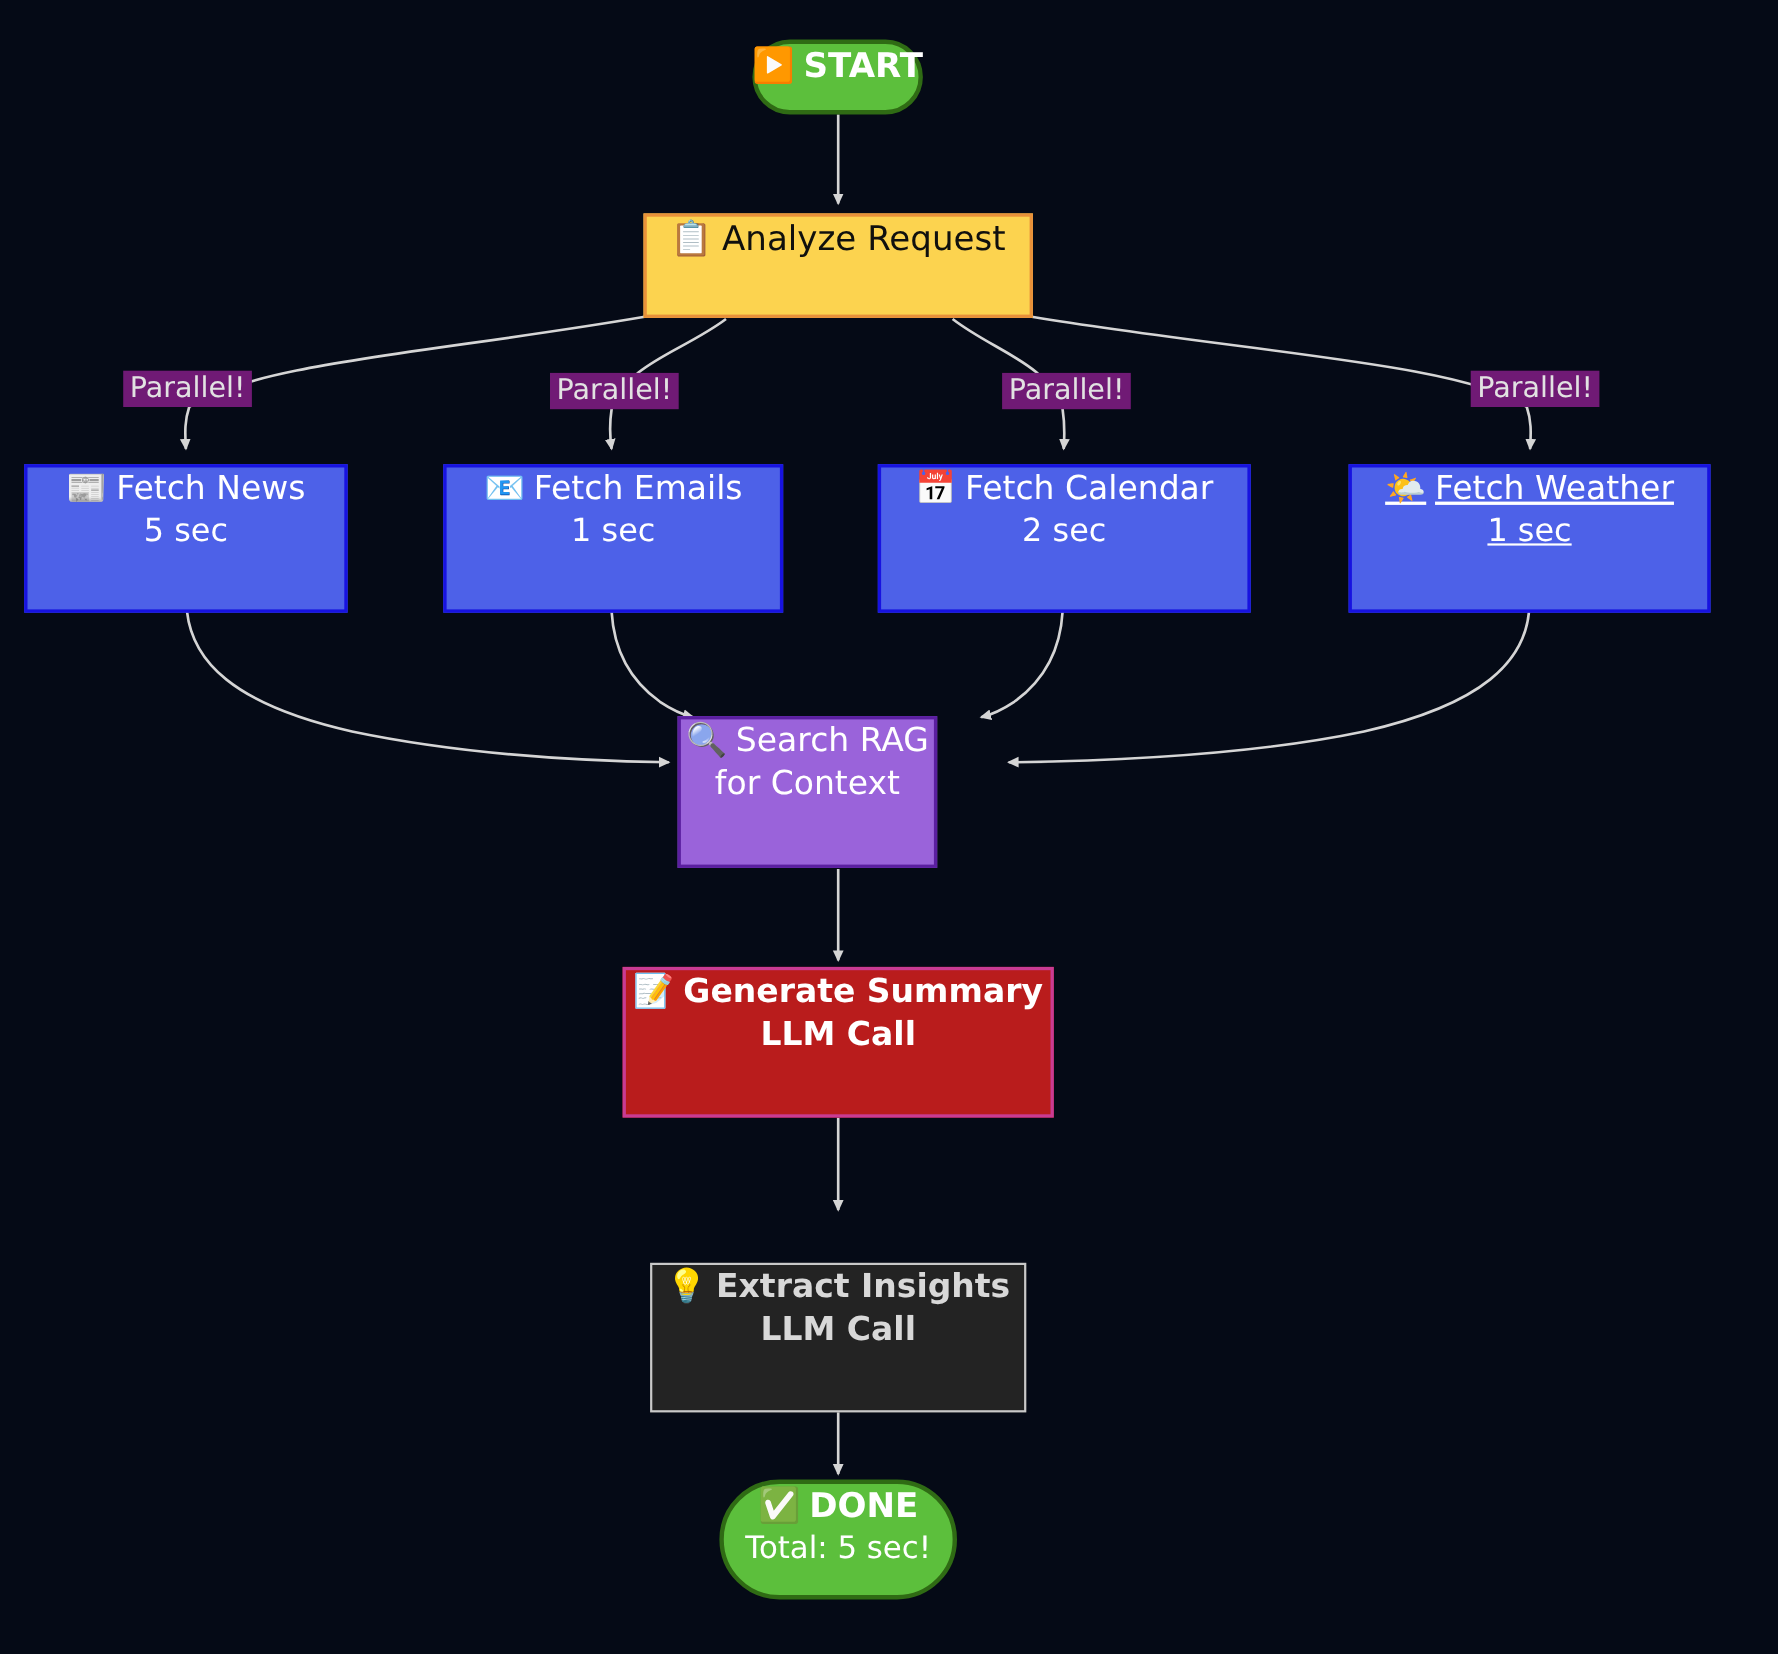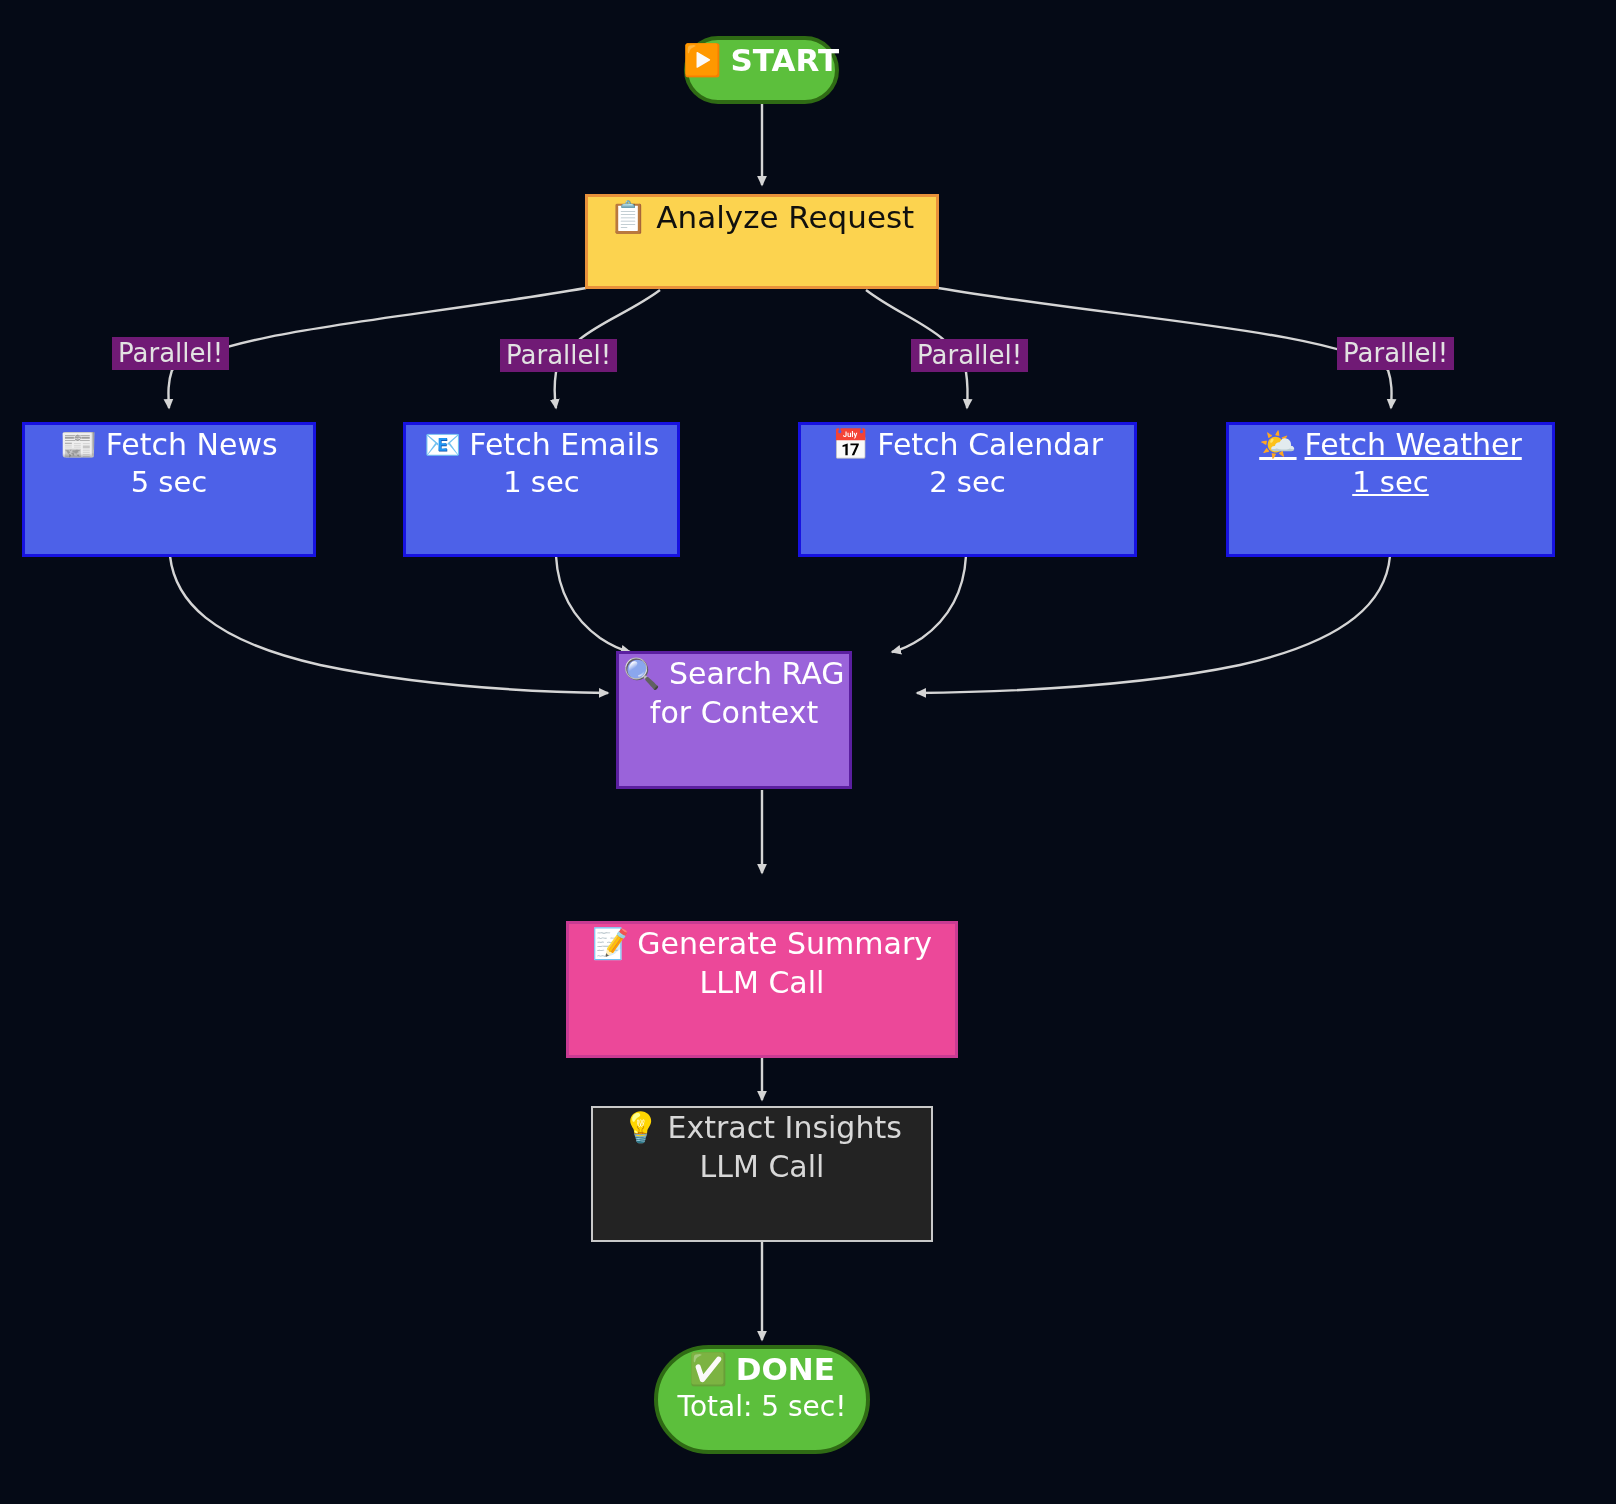--- a/index.html
+++ b/index.html
@@ -81,35 +81,35 @@
   .n-rag {
     background: #9a63da;
     border: 3px solid #5b1fa0;
     color: #ffffff;
     font-size: 30px;
     font-weight: 500;
   }
   .n-rag .l2 { font-size: 30px; }
 
   .n-summary {
-    background: #ec4899;
+    background: #b91c1c;
     border: 3px solid #c93b93;
     color: #ffffff;
     font-size: 30px;
-    font-weight: 400;
-    margin-top: 42px;
+    font-weight: 700;
   }
   .n-summary .l2 { font-size: 30px; }
 
   .n-insights {
     background: #232323;
     border: 2px solid #c9c9c9;
     color: #d8d8d8;
     font-size: 30px;
-    font-weight: 400;
+    font-weight: 700;
+    margin-top: 42px;
   }
   .n-insights .l2 { font-size: 30px; }
 
   .edge-label {
     position: absolute;
     background: #701a75;
     color: #e2e2e2;
     font-size: 26px;
     font-family: "DejaVu Sans", sans-serif;
     padding: 2px 6px;
@@ -162,21 +162,21 @@
   <div class="edge-label" style="left:112px; top:337px;">Parallel!</div>
   <div class="edge-label" style="left:500px; top:339px;">Parallel!</div>
   <div class="edge-label" style="left:911px; top:339px;">Parallel!</div>
   <div class="edge-label" style="left:1337px; top:337px;">Parallel!</div>
 
   <div class="node n-fetch" style="left:22px; top:422px; width:294px; height:135px;">
     <span class="l1"><span class="emoji">📰</span><span>Fetch News</span></span>
     <span class="l2">5 sec</span>
   </div>
 
-  <div class="node n-fetch" style="left:403px; top:422px; width:277px; height:135px;">
+  <div class="node n-fetch" style="left:403px; top:422px; width:309px; height:135px;">
     <span class="l1"><span class="emoji">📧</span><span>Fetch Emails</span></span>
     <span class="l2">1 sec</span>
   </div>
 
   <div class="node n-fetch" style="left:798px; top:422px; width:339px; height:135px;">
     <span class="l1"><span class="emoji">📅</span><span>Fetch Calendar</span></span>
     <span class="l2">2 sec</span>
   </div>
 
   <div class="node n-fetch" style="left:1226px; top:422px; width:329px; height:135px;text-decoration:underline;">

